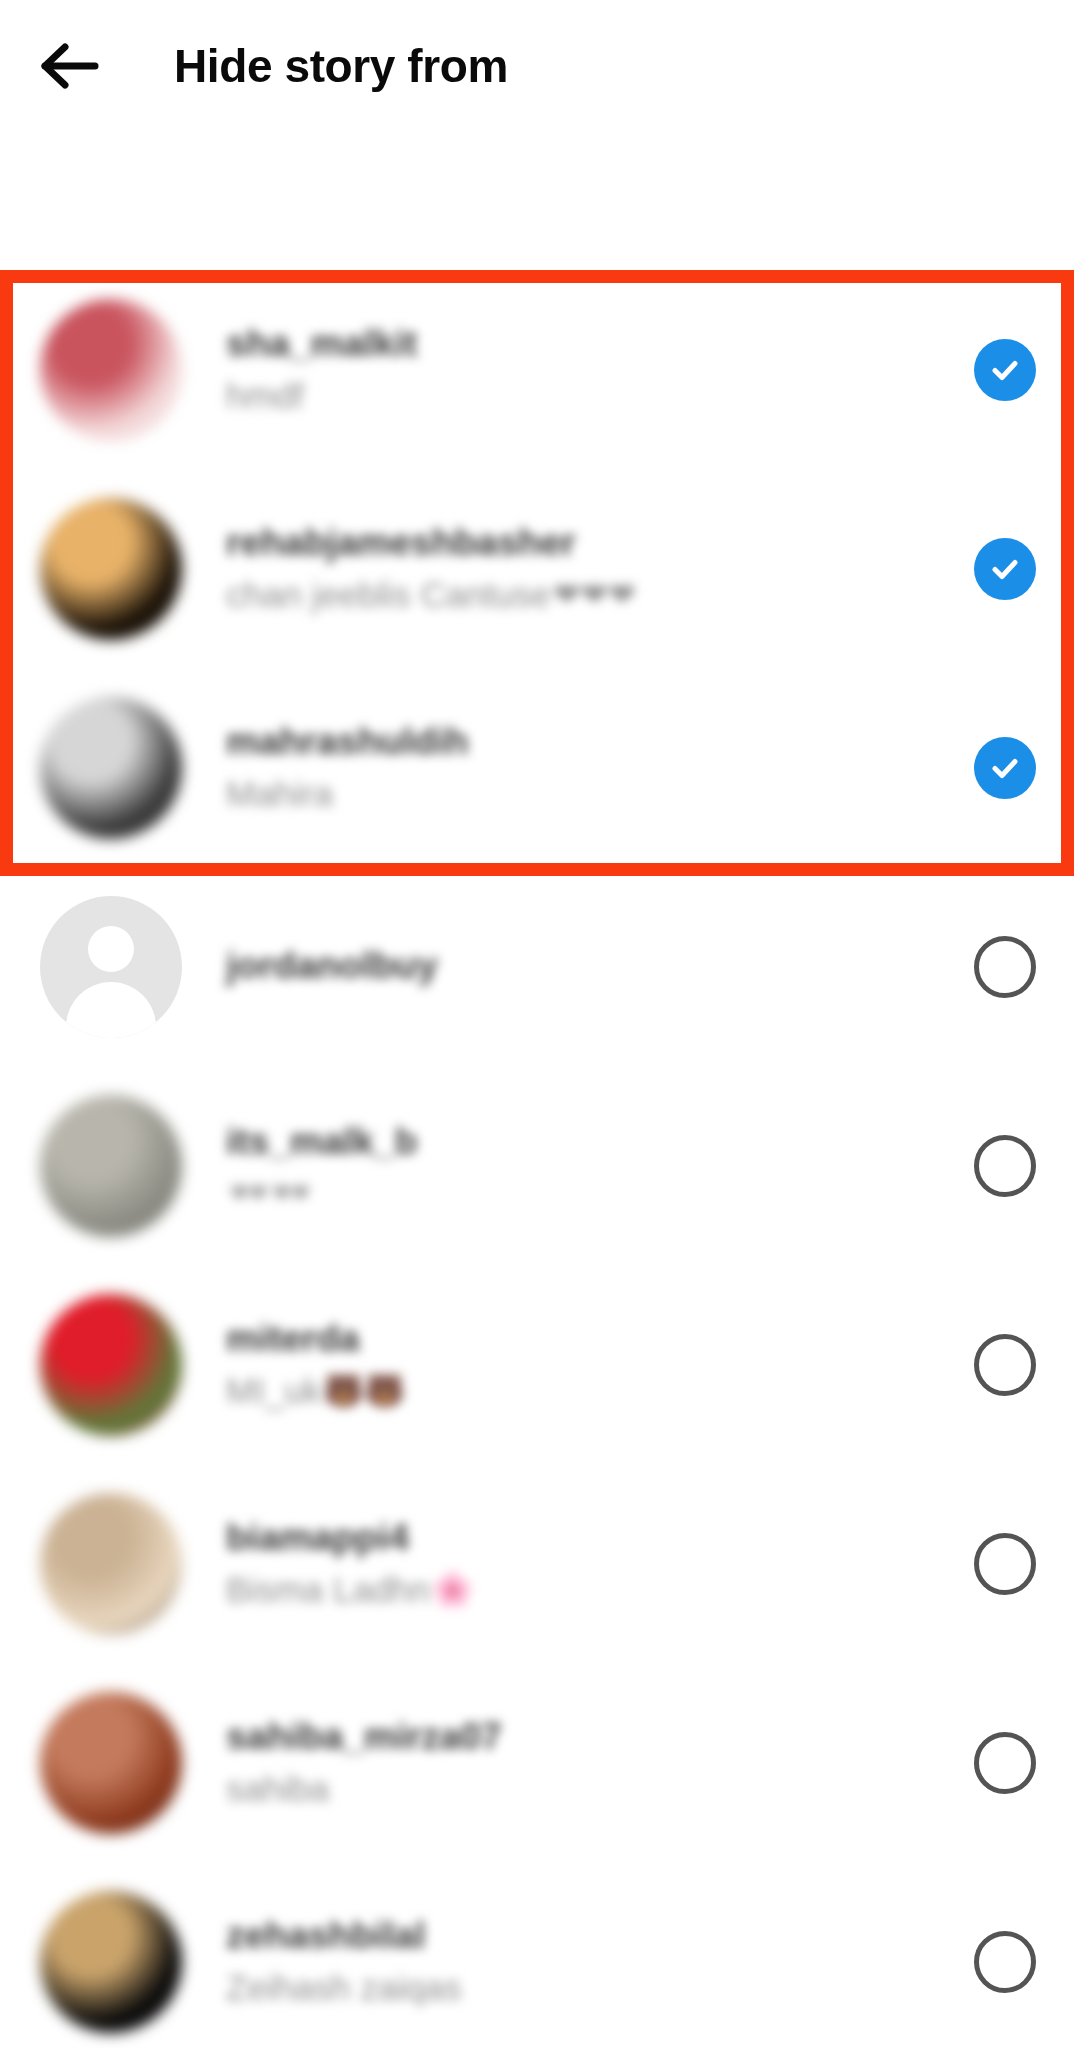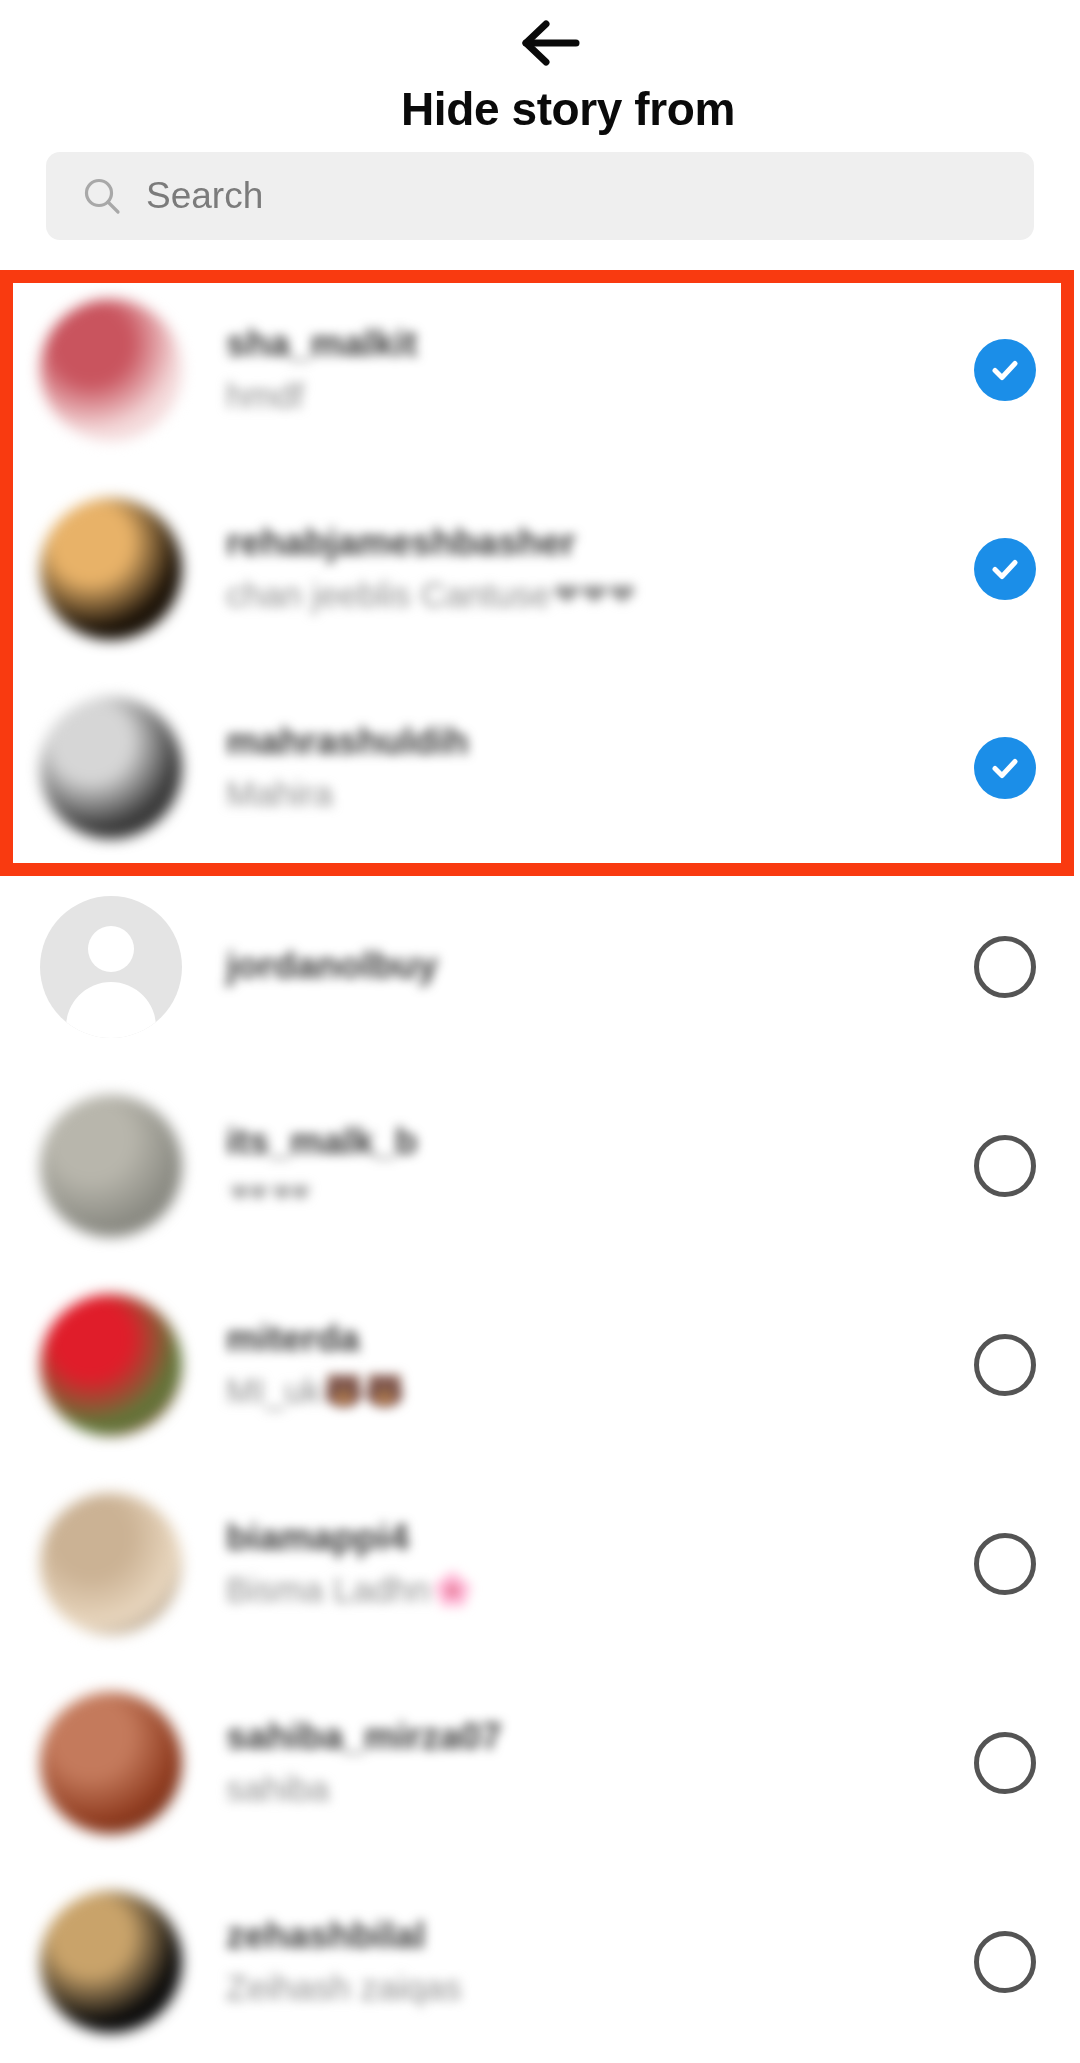--- a/index.html
+++ b/index.html
@@ -20,21 +20,20 @@
 
   
   .header {
     position: absolute;
     top: 0; left: 0;
     width: 1080px;
     height: 132px;
     display: flex;
     align-items: center;
     background: #ffffff;
-    flex-direction: column;
   }
   .back-btn {
     width: 96px;
     height: 96px;
     margin-left: 22px;
     display: flex;
     align-items: center;
     justify-content: center;
     cursor: pointer;
   }
@@ -200,29 +199,20 @@
       <span>
         <svg width="62" height="50" viewBox="0 0 62 50">
           <line x1="6" y1="25" x2="56" y2="25" stroke="#0a0a0a" stroke-width="7" stroke-linecap="round"></line>
           <polyline points="26,6 6,25 26,44" fill="none" stroke="#0a0a0a" stroke-width="7" stroke-linecap="round" stroke-linejoin="round"></polyline>
         </svg>
       </span>
     </div>
     <div class="header-title">Hide story from</div>
   </div>
 
-  <div class="search-wrap">
-    <span class="search-icon">
-      <svg width="40" height="40" viewBox="0 0 40 40">
-        <circle cx="17" cy="17" r="12.5" fill="none" stroke="#a8a8a8" stroke-width="3.2"></circle>
-        <line x1="26" y1="26" x2="36" y2="36" stroke="#a8a8a8" stroke-width="3.2" stroke-linecap="round"></line>
-      </svg>
-    </span>
-    <input class="search-input" type="text" placeholder="Search" style="">
-  </div>
 
   <div class="list" id="user-list">
       <div class="row">
         <div class="avatar">
           <div class="av-inner" style="background: radial-gradient(circle at 38% 34%, rgb(201, 84, 94) 0%, rgb(201, 84, 94) 26%, rgb(244, 217, 218) 58%, rgb(247, 236, 235) 100%);"></div>
         </div>
         <div class="row-text">
           <div class="uname">sha_malkit</div>
           <div class="ufull">
             <span>hmdf</span>

